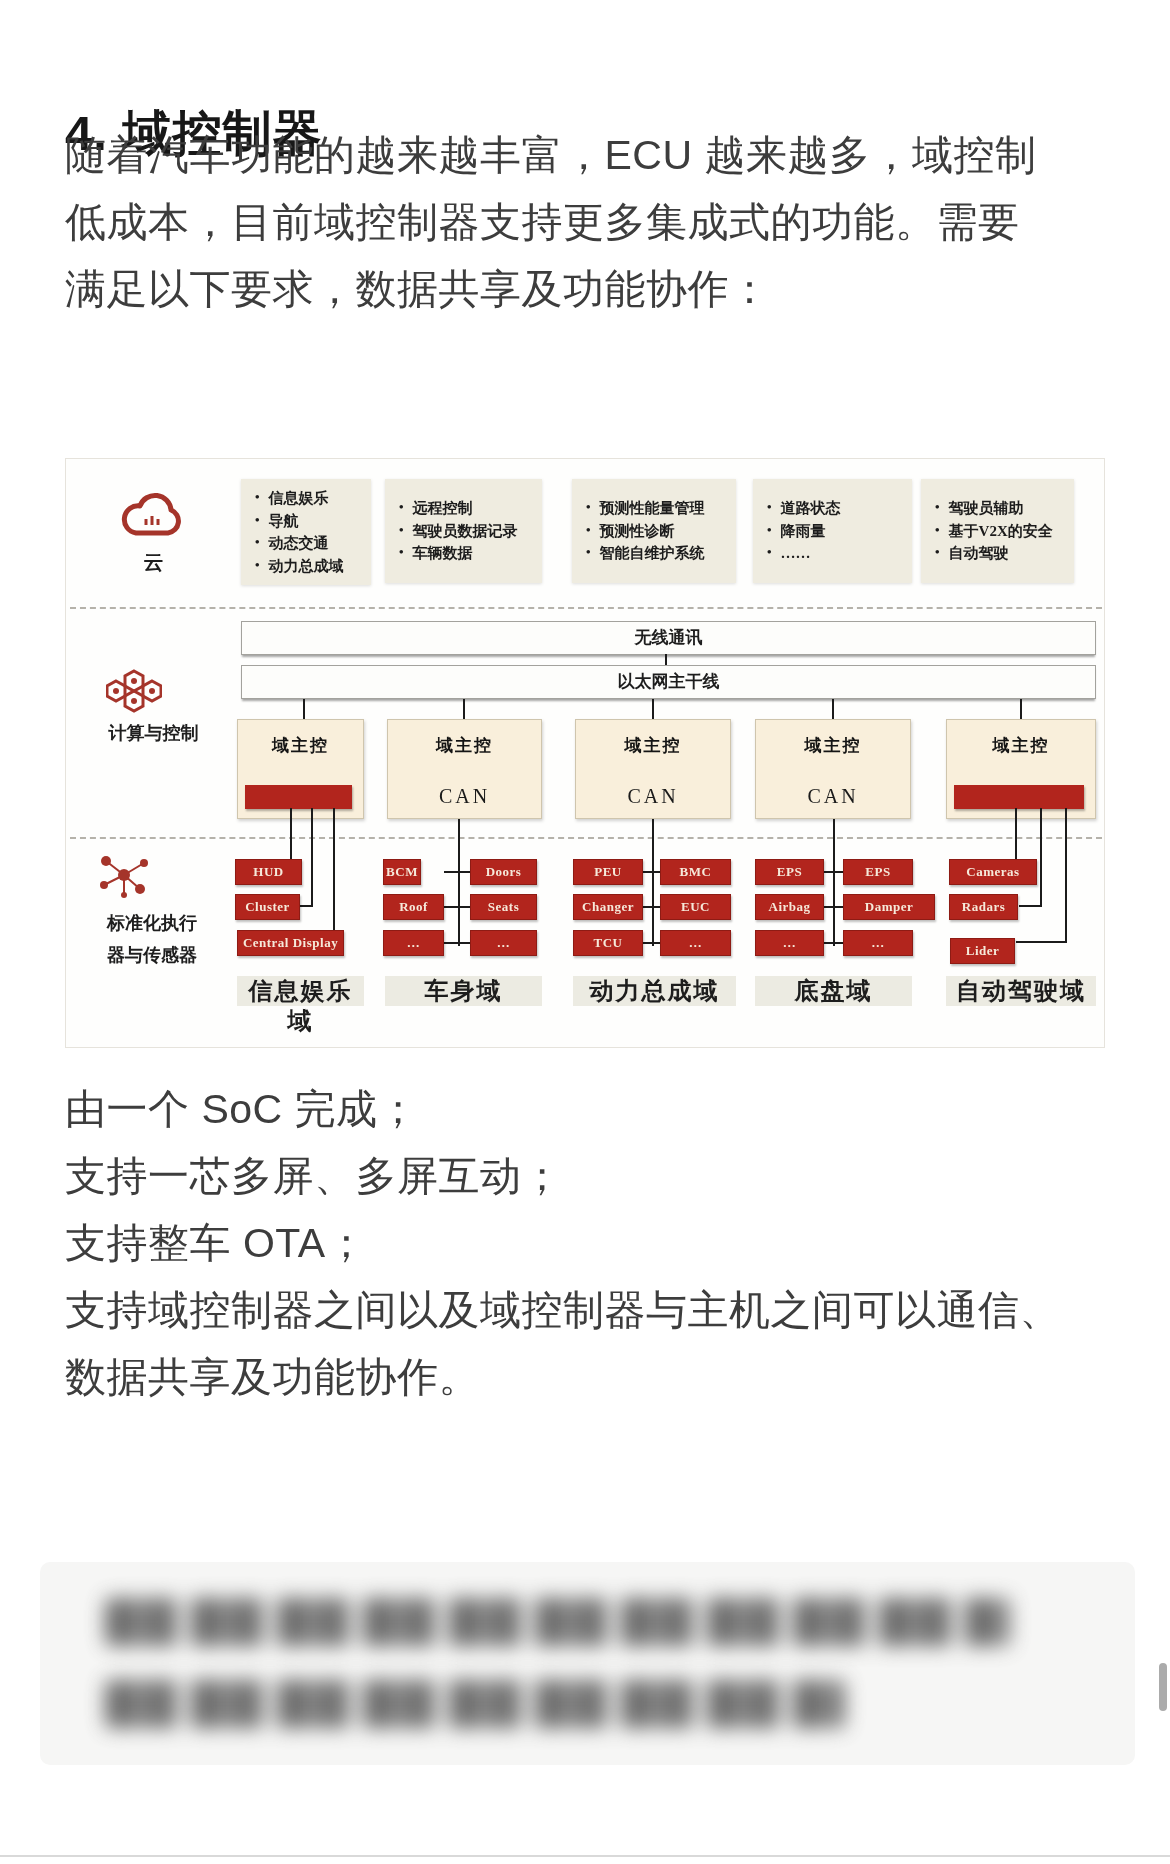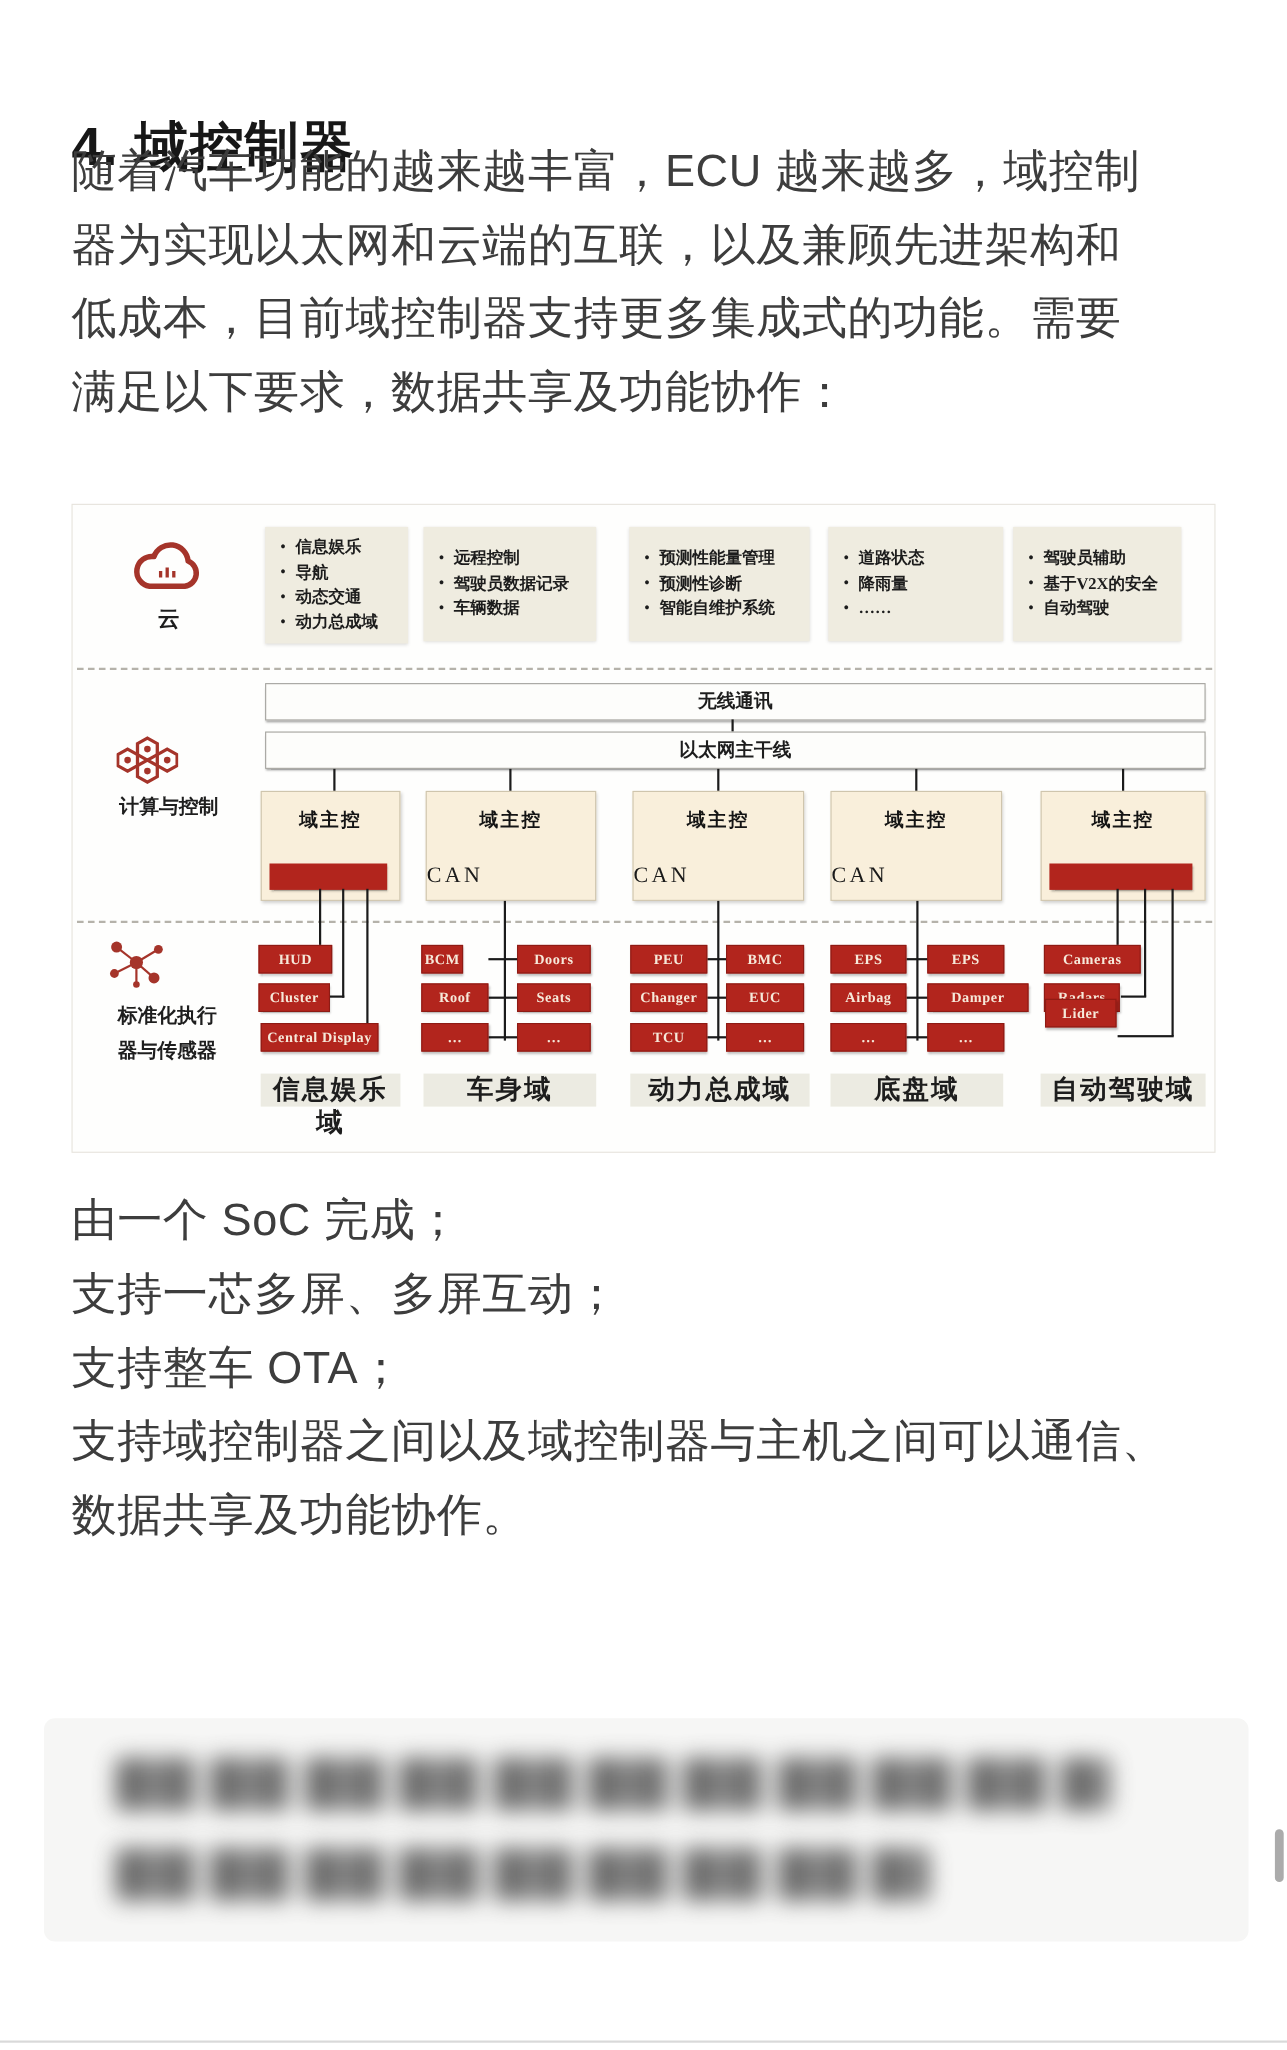--- a/index.html
+++ b/index.html
@@ -27,21 +27,21 @@
   .dash{position:absolute;left:4px;width:1032px;border-top:2px dashed #b5b2aa;height:0}
   .bus{position:absolute;left:175px;width:855px;height:34px;box-sizing:border-box;
        background:#fdfdfb;border:1px solid #a3a29d;box-shadow:0 3px 2px -1px rgba(0,0,0,.35);
        text-align:center;font-size:17px;font-weight:700;color:#1d1d1d;line-height:32px}
   .vl{position:absolute;width:2px;background:#1b1b1b}
   .hl{position:absolute;height:2px;background:#1b1b1b}
   .ctrl{position:absolute;top:260px;height:100px;box-sizing:border-box;
         background:#f9efdb;border:1px solid #cfc5ad;box-shadow:1px 2px 3px rgba(0,0,0,.18)}
   .ctrl-t{text-align:center;margin-top:14px;font-size:17px;font-weight:700;color:#141414;
           letter-spacing:2px}
-  .ctrl-bus{text-align:left;margin-top:28px;font-size:20px;color:#1a1a1a;letter-spacing:3px}
+  .ctrl-bus{text-align:center;margin-top:28px;font-size:20px;color:#1a1a1a;letter-spacing:3px}
   .redbar{position:absolute;left:7px;right:11px;top:65px;height:24px;background:#b2251d;
           box-shadow:1px 2px 2px rgba(0,0,0,.3)}
   .cbox{position:absolute;height:26px;box-sizing:border-box;background:#b2251d;
         border:1px solid #8e1b14;box-shadow:1px 2px 2px rgba(0,0,0,.25);
         color:#f6e9da;font-size:13px;font-weight:700;text-align:center;line-height:24px;
         letter-spacing:.5px}
   .dlabel{position:absolute;top:517px;height:30px;background:#ecebe2;color:#1d1d1d;
           font-size:24px;font-weight:700;text-align:center;line-height:30px;letter-spacing:2px}
 
   
@@ -54,21 +54,20 @@
              background:#ababab}
   .bottomline{position:absolute;left:0;top:1855px;width:1170px;height:2px;background:#d9d9d9}
 </style>
 </head>
 <body>
 
 <h2 class="heading">4. 域控制器</h2>
 
 <div class="para" style="top:122px">
   <div>随着汽车功能的越来越丰富，ECU 越来越多，域控制</div>
-  <div>器为实现以太网和云端的互联，以及兼顾先进架构和</div>
   <div>低成本，目前域控制器支持更多集成式的功能。需要</div>
   <div>满足以下要求，数据共享及功能协作：</div>
 </div>
 
 <div class="diagram">
 
   <svg class="abs" style="left:52px;top:28px" width="70" height="52" viewBox="0 0 70 52">
     <path d="M18 46 h32 a12 12 0 0 0 3-23 a16 16 0 0 0 -31-4 a11 11 0 0 0 -4 27 z" fill="none" stroke="#a5342a" stroke-width="5" stroke-linejoin="round"></path>
     <path d="M28 38 v-6 M34 38 v-9 M40 38 v-6" stroke="#a5342a" stroke-width="3"></path>
   </svg>
@@ -219,21 +218,21 @@
 
   <div class="cbox" style="left:689px;top:400px;width:69px">EPS</div>
   <div class="cbox" style="left:777px;top:400px;width:70px">EPS</div>
   <div class="cbox" style="left:689px;top:435px;width:69px">Airbag</div>
   <div class="cbox" style="left:777px;top:435px;width:92px">Damper</div>
   <div class="cbox" style="left:689px;top:471px;width:69px">…</div>
   <div class="cbox" style="left:777px;top:471px;width:70px">…</div>
 
   <div class="cbox" style="left:883px;top:400px;width:88px">Cameras</div>
   <div class="cbox" style="left:883px;top:435px;width:69px">Radars</div>
-  <div class="cbox" style="left:884px;top:449px;width:65px">Lider</div>
+  <div class="cbox" style="left:884px;top:479px;width:65px">Lider</div>
 
   <div class="dlabel" style="left:171px;width:127px">信息娱乐域</div>
   <div class="dlabel" style="left:319px;width:157px">车身域</div>
   <div class="dlabel" style="left:507px;width:163px">动力总成域</div>
   <div class="dlabel" style="left:689px;width:157px">底盘域</div>
   <div class="dlabel" style="left:880px;width:150px">自动驾驶域</div>
 </div>
 
 <div class="para" style="top:1076px">
   <div>由一个 SoC 完成；</div>

